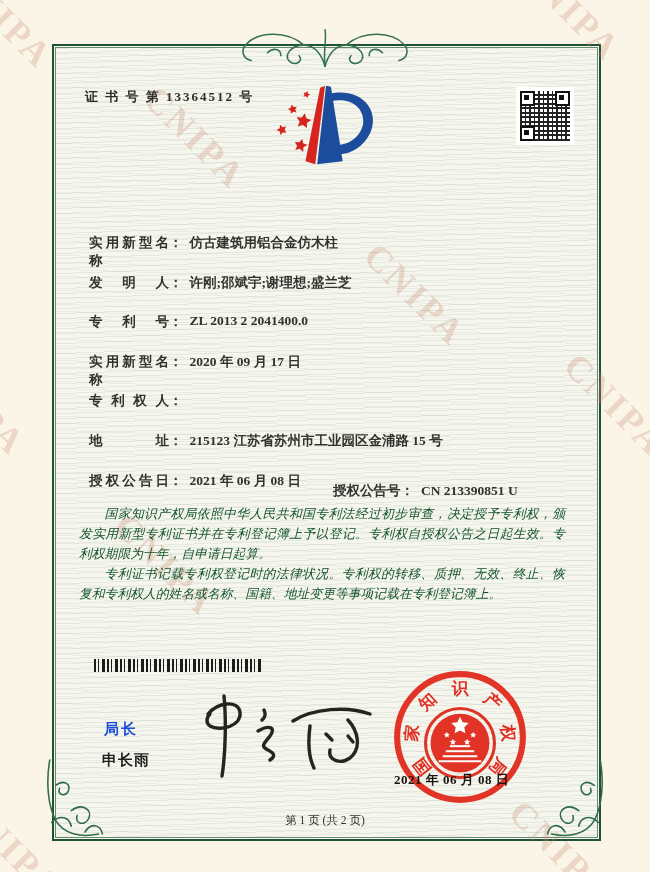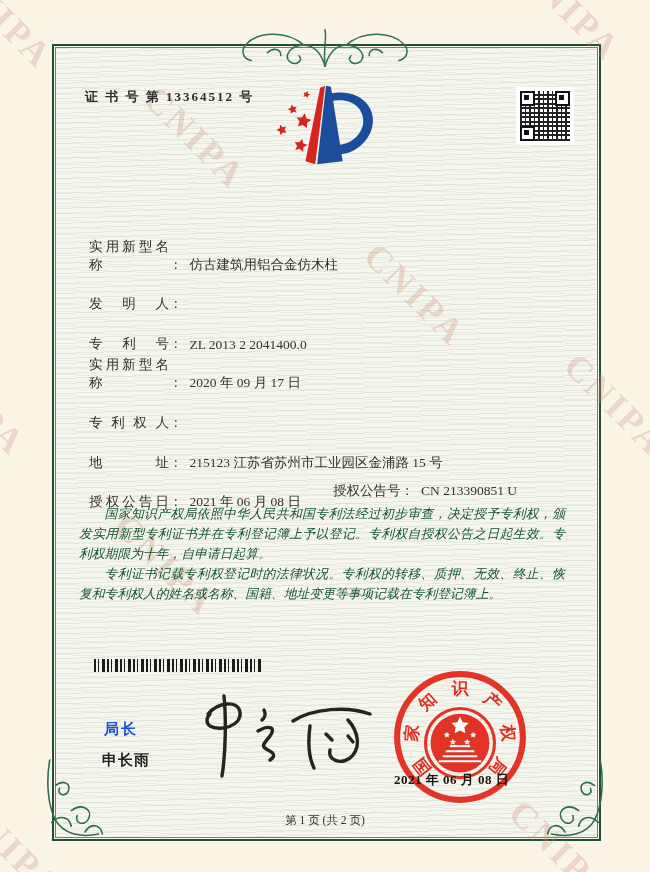--- a/index.html
+++ b/index.html
@@ -29,21 +29,21 @@
      background-image:
        repeating-linear-gradient(90deg,#222 0 2px,rgba(0,0,0,0) 2px 5px,#222 5px 6px,rgba(0,0,0,0) 6px 9px),
        repeating-linear-gradient(0deg,#222 0 2px,rgba(255,255,255,.9) 2px 5px,#222 5px 7px,rgba(255,255,255,.9) 7px 9px);}
   .finder{position:absolute;width:11px;height:11px;border:2px solid #111;background:#fff;}
   .finder::after{content:"";position:absolute;left:2px;top:2px;width:5px;height:5px;background:#111;}
   .f-tl{left:0;top:0;} .f-tr{right:0;top:0;} .f-bl{left:0;bottom:0;}
   .title{position:absolute;left:0;top:172px;width:650px;text-align:center;font-size:29px;
          font-weight:bold;color:#1d1d1b;letter-spacing:7px;}
 
   .fields{position:absolute;left:89px;top:234px;width:480px;color:#34322f;}
-  .frow{height:39.6px;display:flex;align-items:flex-end;font-size:13.5px;font-weight:400;position:relative;}
+  .frow{height:39.6px;display:flex;align-items:flex-start;font-size:13.5px;font-weight:700;position:relative;}
   .flab{display:inline-block;width:80px;text-align:justify;text-align-last:justify;}
   .fcolon{display:inline-block;margin-right:7px;}
   .fval{white-space:nowrap;}
   .grant2{position:absolute;left:244px;top:0;height:39.6px;display:flex;align-items:center;}
 
   .paras{position:absolute;left:79px;top:504px;width:486px;font-size:12.8px;line-height:20px;
          color:#14532d;text-align:justify;font-style:italic;}
   .paras p{margin:0;text-indent:2em;}
 
   .barcode{position:absolute;left:94px;top:659px;width:168px;height:13px;
@@ -142,20 +142,21 @@
 
     <div class="fields">
       <div class="frow">
         <span class="flab">实用新型名称</span>
           <span class="fcolon">：</span>
         <span class="fval">仿古建筑用铝合金仿木柱</span>
       </div>
       <div class="frow">
         <span class="flab">发明人</span>
           <span class="fcolon">：</span>
+        <span class="fval">许刚;邵斌宇;谢理想;盛兰芝</span>
       </div>
       <div class="frow">
         <span class="flab">专利号</span>
           <span class="fcolon">：</span>
         <span class="fval">ZL 2013 2 2041400.0</span>
       </div>
       <div class="frow">
         <span class="flab">实用新型名称</span>
           <span class="fcolon">：</span>
         <span class="fval">2020 年 09 月 17 日</span>

